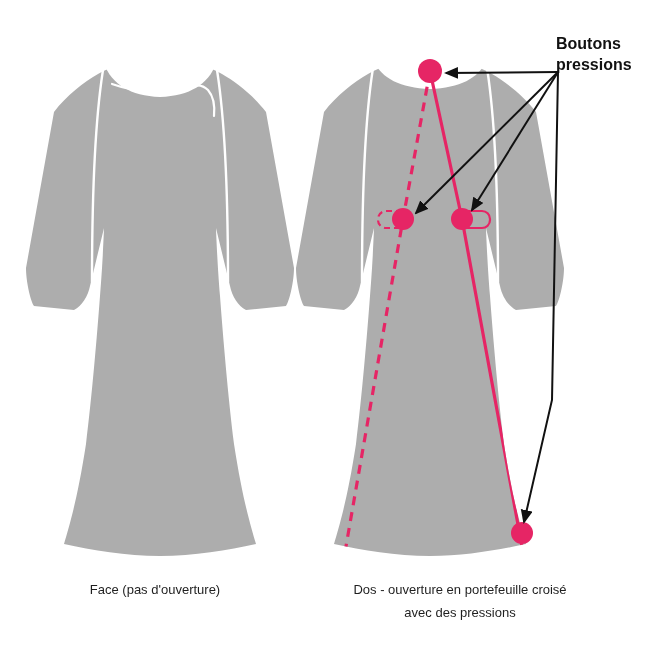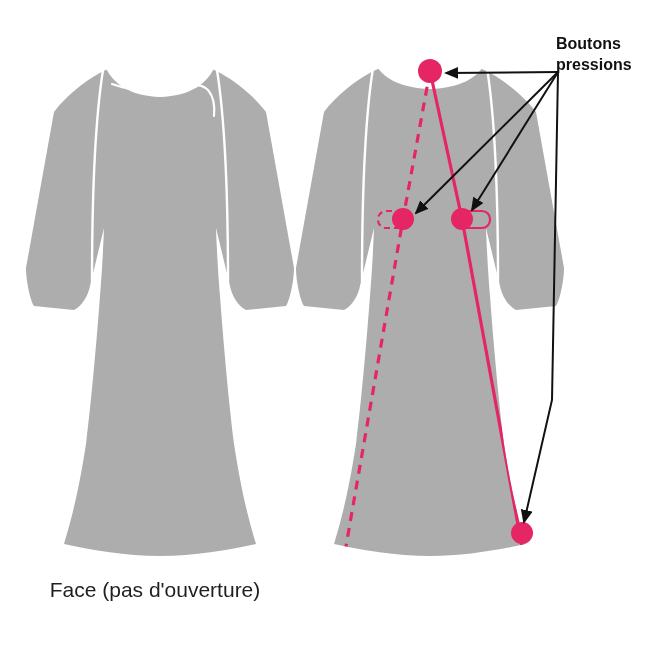--- a/index.html
+++ b/index.html
@@ -26,21 +26,21 @@
     left: 0;
     top: 0;
     width: 670px;
     height: 670px;
     display: block;
   }
   .caption {
     position: absolute;
     text-align: center;
     color: #1f1f1f;
-    font-size: 21px;
+    font-size: 13px;
     line-height: 23px;
     font-family: "Liberation Sans", sans-serif;
     white-space: pre-line;
   }
   #caption-left {
     left: 10px;
     top: 578px;
     width: 290px;
   }
   #caption-right {
@@ -218,14 +218,16 @@
       <path d="M558,72 L552,400 L524,522" marker-end="url(#arrowhead)"></path>
     </g>
 
   </svg>
 
   <div id="annotation-label">Boutons
 pressions</div>
 
   <div class="caption" id="caption-left">Face (pas d'ouverture)</div>
 
+  <div class="caption" id="caption-right">Dos - ouverture en portefeuille croisé
+avec des pressions</div>
 
 </div>
 
 </body></html>

